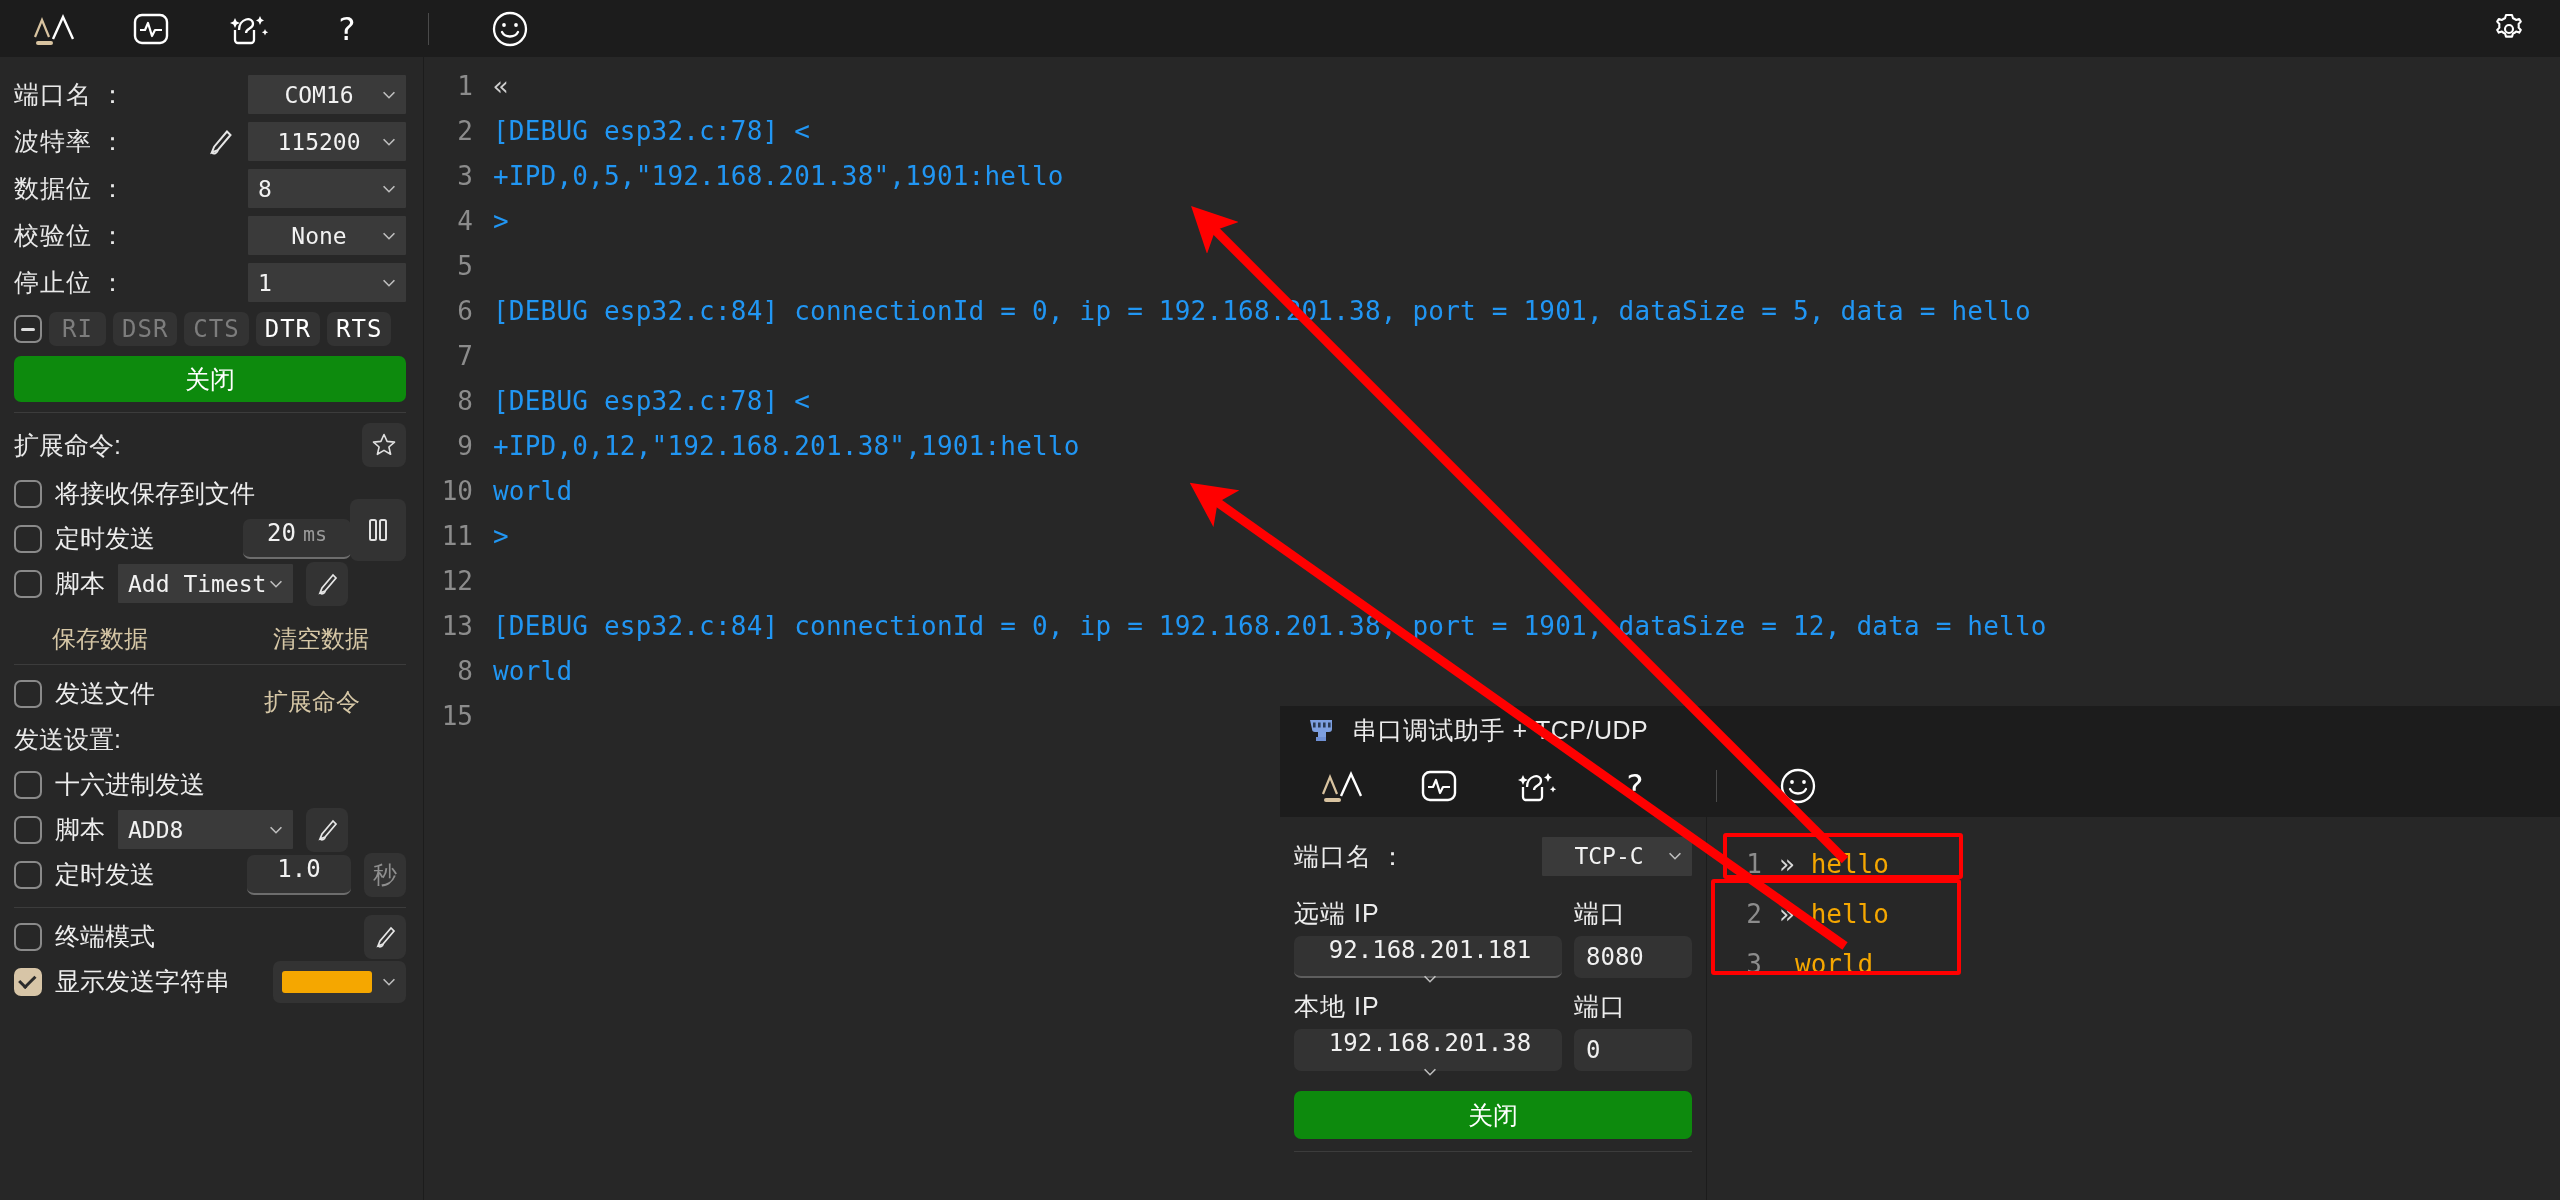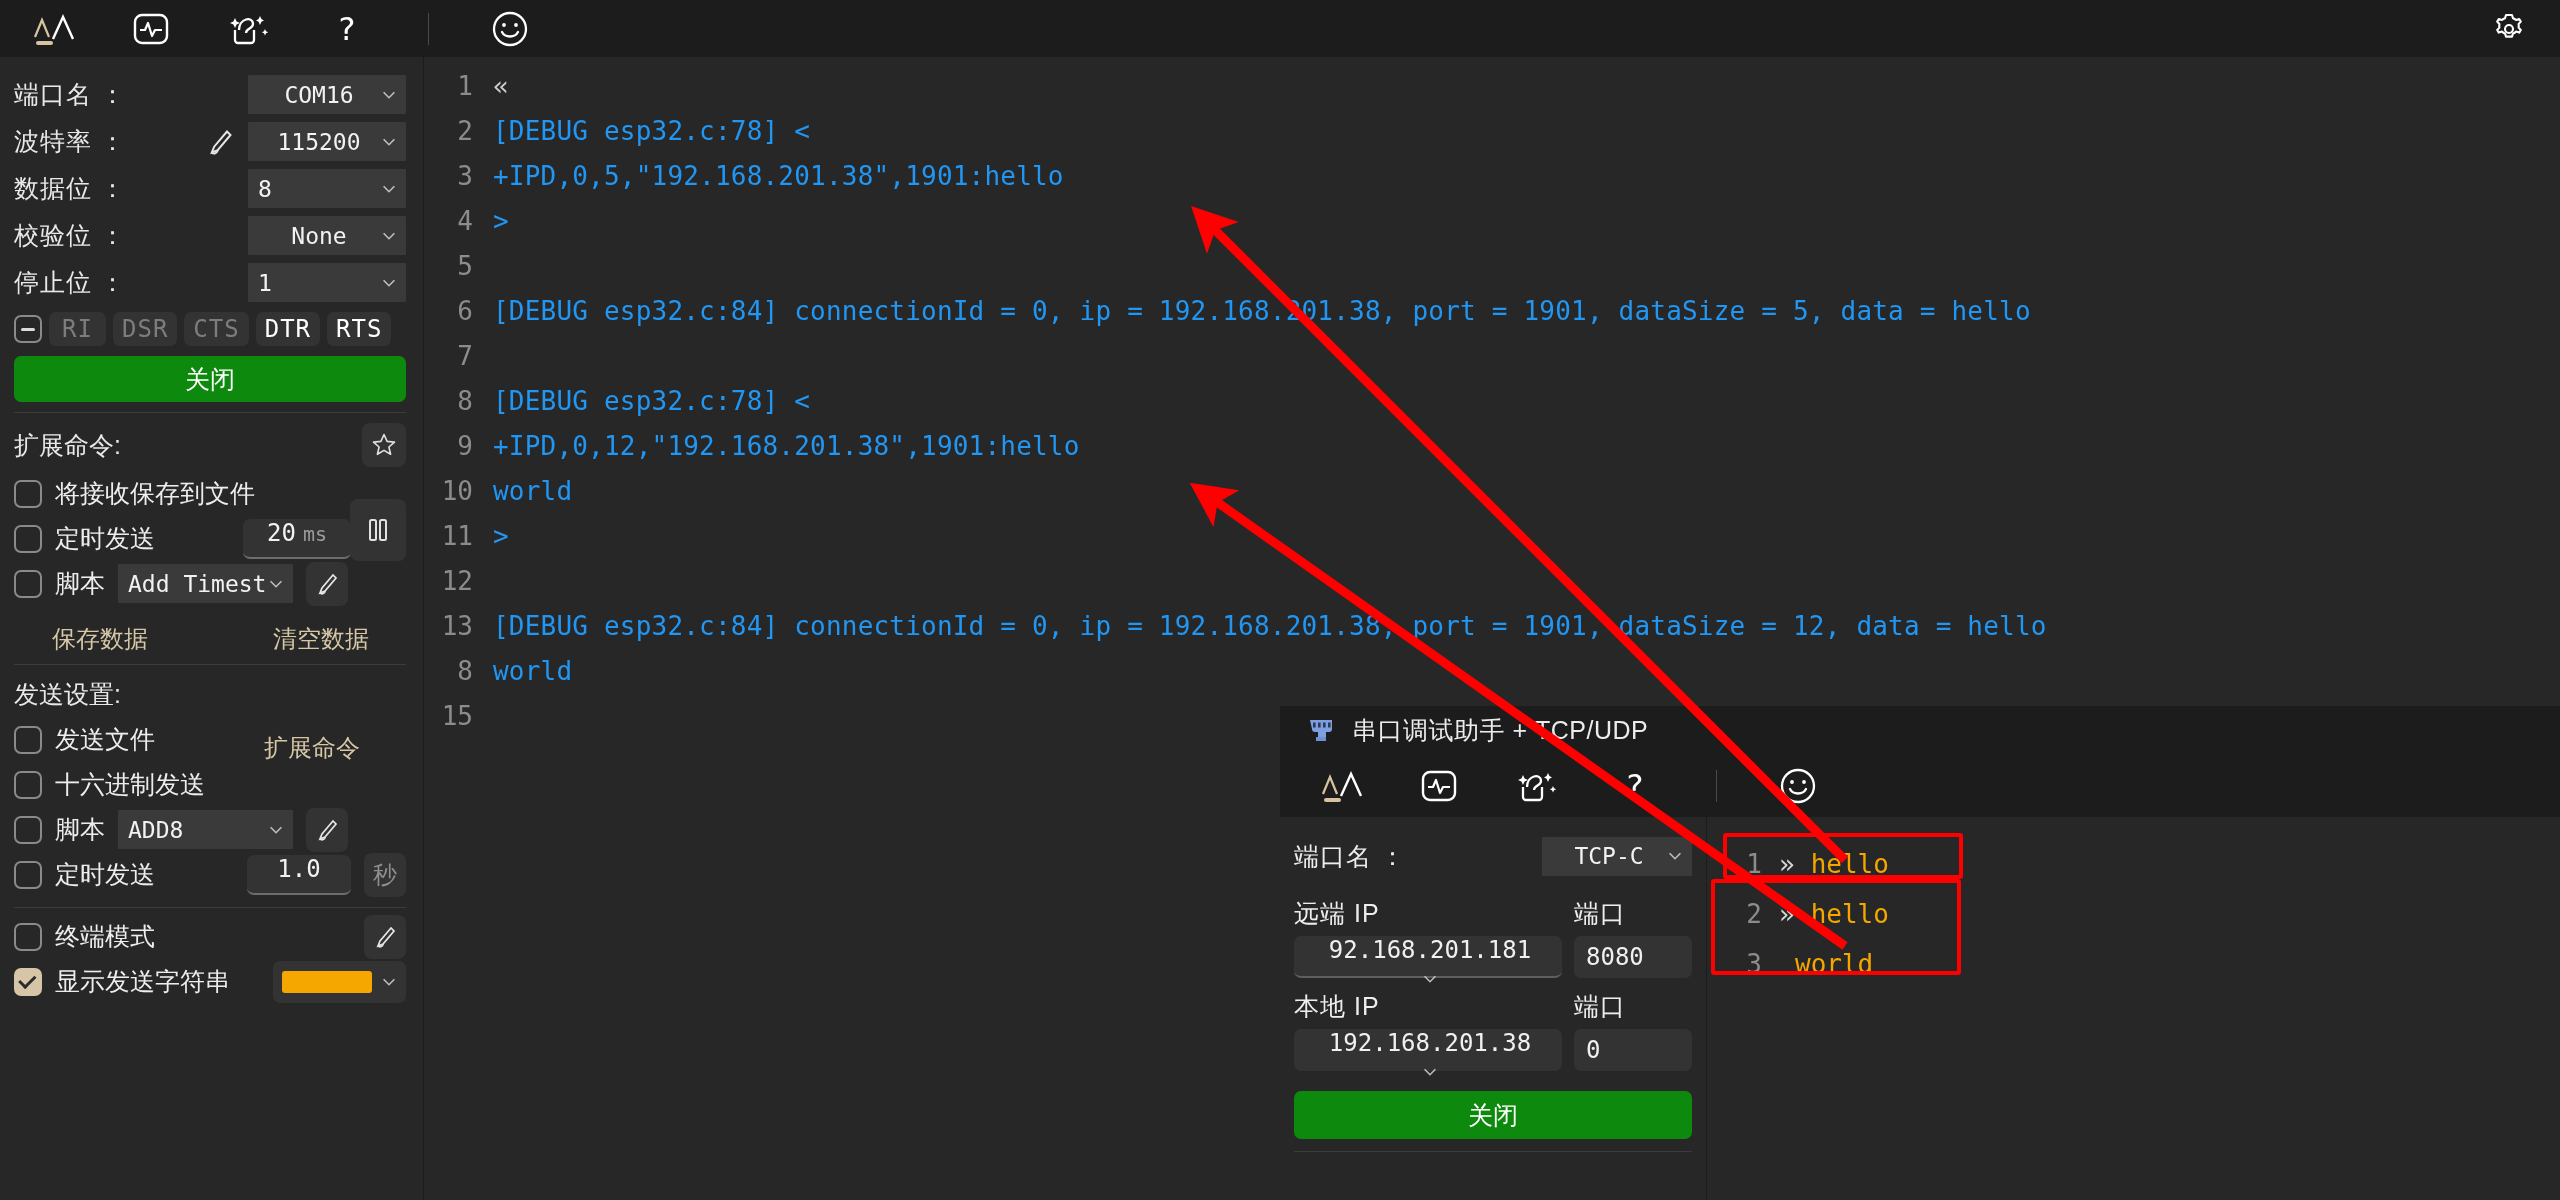--- a/index.html
+++ b/index.html
@@ -339,29 +339,29 @@
       </div>
     </div>
 
     <div class="linkrow">
       <span class="link" style="margin-left:38px">保存数据</span>
       <span class="link" style="margin-left:125px">清空数据</span>
     </div>
 
     <div class="hr"></div>
 
+    <div class="optrow">
+      <div class="chkbox"></div>
+      <span class="optlabel">发送文件</span>
+      <span class="spacer"></span>
+      <span class="link" style="margin-right:46px">扩展命令</span>
+    </div>
+
     <div class="optrow" style="height:46px">
       <span class="sechead">发送设置:</span>
-    </div>
-
-    <div class="optrow">
-      <div class="chkbox"></div>
-      <span class="optlabel">发送文件</span>
-      <span class="spacer"></span>
-      <span class="link" style="margin-right:46px">扩展命令</span>
     </div>
 
     <div class="optrow">
       <div class="chkbox"></div>
       <span class="optlabel">十六进制发送</span>
     </div>
 
     <div class="optrow">
       <div class="chkbox"></div>
       <span class="optlabel">脚本</span>

